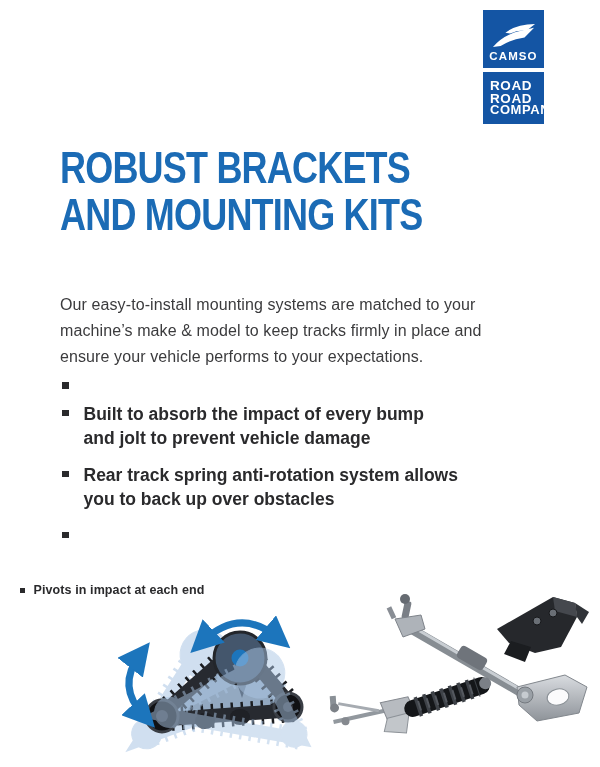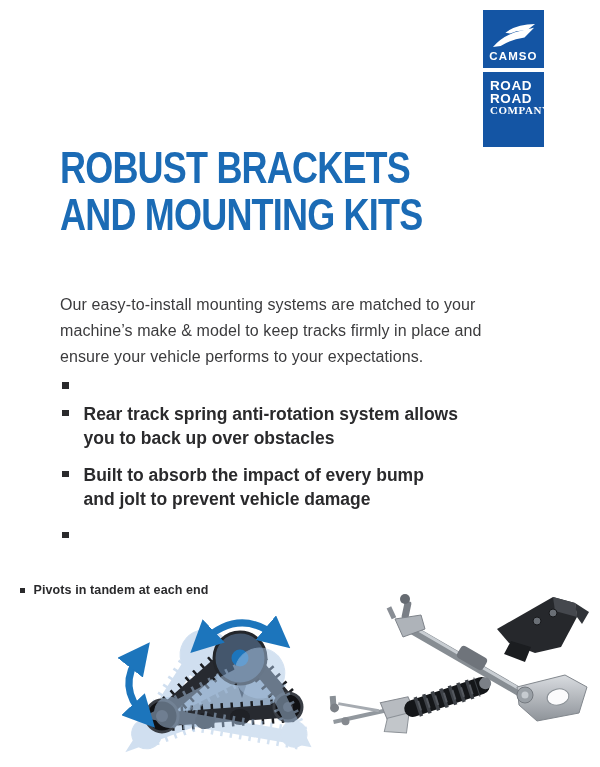--- a/index.html
+++ b/index.html
@@ -9,23 +9,23 @@
     -webkit-font-smoothing:antialiased;
   }
   .prewrap{white-space:pre-line;}
 
   
   .logo-stack{position:absolute;top:10px;left:483px;width:61px;}
   .logo-block{background:#1455A4;width:61px;box-sizing:border-box;}
   .logo-camso{height:58px;display:flex;flex-direction:column;align-items:center;justify-content:flex-end;padding-bottom:6px;}
   .logo-camso svg{display:block;margin-bottom:3px;}
   .camso-word{color:#fff;font-weight:bold;font-size:11.5px;letter-spacing:1.1px;line-height:11px;}
-  .logo-roadfree{height:75px;margin-top:4px;padding:8px 8px 0 7px;}
+  .logo-roadfree{height:52px;margin-top:4px;padding:8px 8px 0 7px;}
   .rf-big{color:#fff;font-weight:bold;font-size:13.5px;line-height:12.5px;letter-spacing:0.6px;}
-  .rf-small{color:#fff;font-weight:bold;font-size:11px;line-height:10px;letter-spacing:0.55px;font-family:Liberation Serif, serif;}
+  .rf-small{color:#fff;font-weight:bold;font-size:13px;line-height:10px;letter-spacing:0.55px;}
 
   
   .heading{
     position:absolute;left:60px;top:144px;margin:0;
     color:#1B6BB5;font-weight:bold;font-size:45px;line-height:47px;
     letter-spacing:-1px;transform:scaleX(0.8);transform-origin:left top;
     white-space:pre-line;
   }
 
   
@@ -75,36 +75,36 @@
   <p class="intro prewrap">Our easy-to-install mounting systems are matched to your
 machine’s make &amp; model to keep tracks firmly in place and
 ensure your vehicle performs to your expectations.</p>
 
   <ul class="bullets">
     <li class="bullet-item">
       <span class="sq"></span>
     </li>
     <li class="bullet-item">
       <span class="sq"></span>
-      <span class="bullet-text prewrap">Rear track spring anti-rotation system allows
-you to back up over obstacles</span>
+      <span class="bullet-text prewrap">Built to absorb the impact of every bump
+and jolt to prevent vehicle damage</span>
     </li>
     <li class="bullet-item">
       <span class="sq"></span>
-      <span class="bullet-text prewrap">Built to absorb the impact of every bump
-and jolt to prevent vehicle damage</span>
+      <span class="bullet-text prewrap">Rear track spring anti-rotation system allows
+you to back up over obstacles</span>
     </li>
     <li class="bullet-item">
       <span class="sq"></span>
     </li>
   </ul>
 
   <div class="caption">
     <span class="sq sq-small"></span>
-    <span class="caption-text">Pivots in tandem at each end</span>
+    <span class="caption-text">Pivots in impact at each end</span>
   </div>
 
   <svg class="track-illustration" width="230" height="163" viewBox="0 0 230 163" aria-hidden="true">
     <defs>
       <marker id="ah" markerWidth="4.6" markerHeight="4.6" refX="2.3" refY="2.3" orient="auto-start-reverse">
         <path d="M0,0 L4.6,2.3 L0,4.6 Z" fill="#1C75BC"></path>
       </marker>
       <g id="ghostTrack">
         <path d="M55,120 L140,45 L195,110 Z" fill="none" stroke-width="22" stroke-dasharray="2.5 7"></path>
         <path d="M55,120 L140,45 L195,110 Z" fill="none" stroke-width="13"></path>

